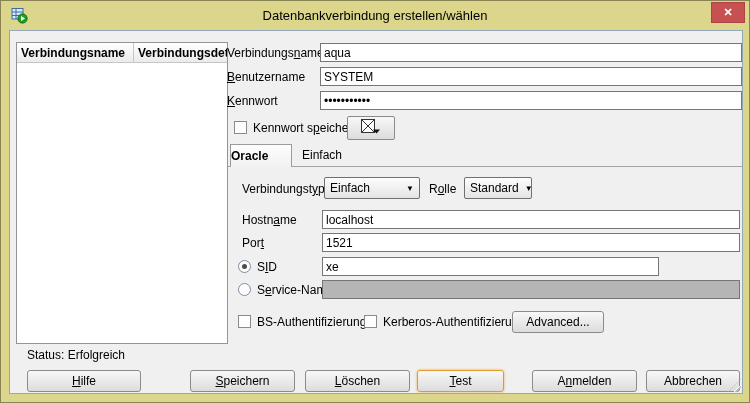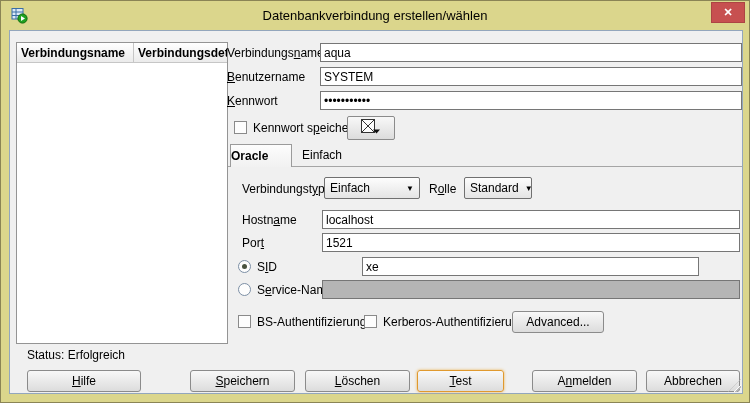--- a/index.html
+++ b/index.html
@@ -116,21 +116,21 @@
     </div>
 
     <span class="lbl" style="left:232px; top:182px;"><span>Hostn</span><u>a</u><span>me</span></span>
     <input class="inp" style="left: 312px; top: 179px; width: 418px;" value="localhost">
 
     <span class="lbl" style="left:232px; top:205px;"><span>Por</span><u>t</u><span></span></span>
     <input class="inp" style="left: 312px; top: 202px; width: 418px;" value="1521">
 
     <span class="radio sel" style="left:228px; top:229px;"></span>
     <span class="lbl" style="left:247px; top:229px;"><span>S</span><u>I</u><span>D</span></span>
-    <input class="inp" style="left: 312px; top: 226px; width: 337px; margin-left: 40px;" value="xe">
+    <input class="inp" style="left: 312px; top: 226px; width: 337px;" value="xe">
 
     <span class="radio" style="left:228px; top:252px;"></span>
     <span class="lbl" style="left:247px; top:252px;"><span>S</span><u>e</u><span>rvice-Name</span></span>
     <input class="inp" style="left: 312px; top: 249px; width: 418px;" disabled="" value="">
 
     <span class="cb" style="left:228px; top:284px;"></span>
     <span class="lbl" style="left:247px; top:284px;">BS-Authentifizierung</span>
     <span class="cb" style="left:354px; top:284px;"></span>
     <span class="lbl" style="left:373px; top:284px;">Kerberos-Authentifizierung</span>
     <div class="btn" style="left:502px; top:280px; width:92px;">Advanced...</div>

